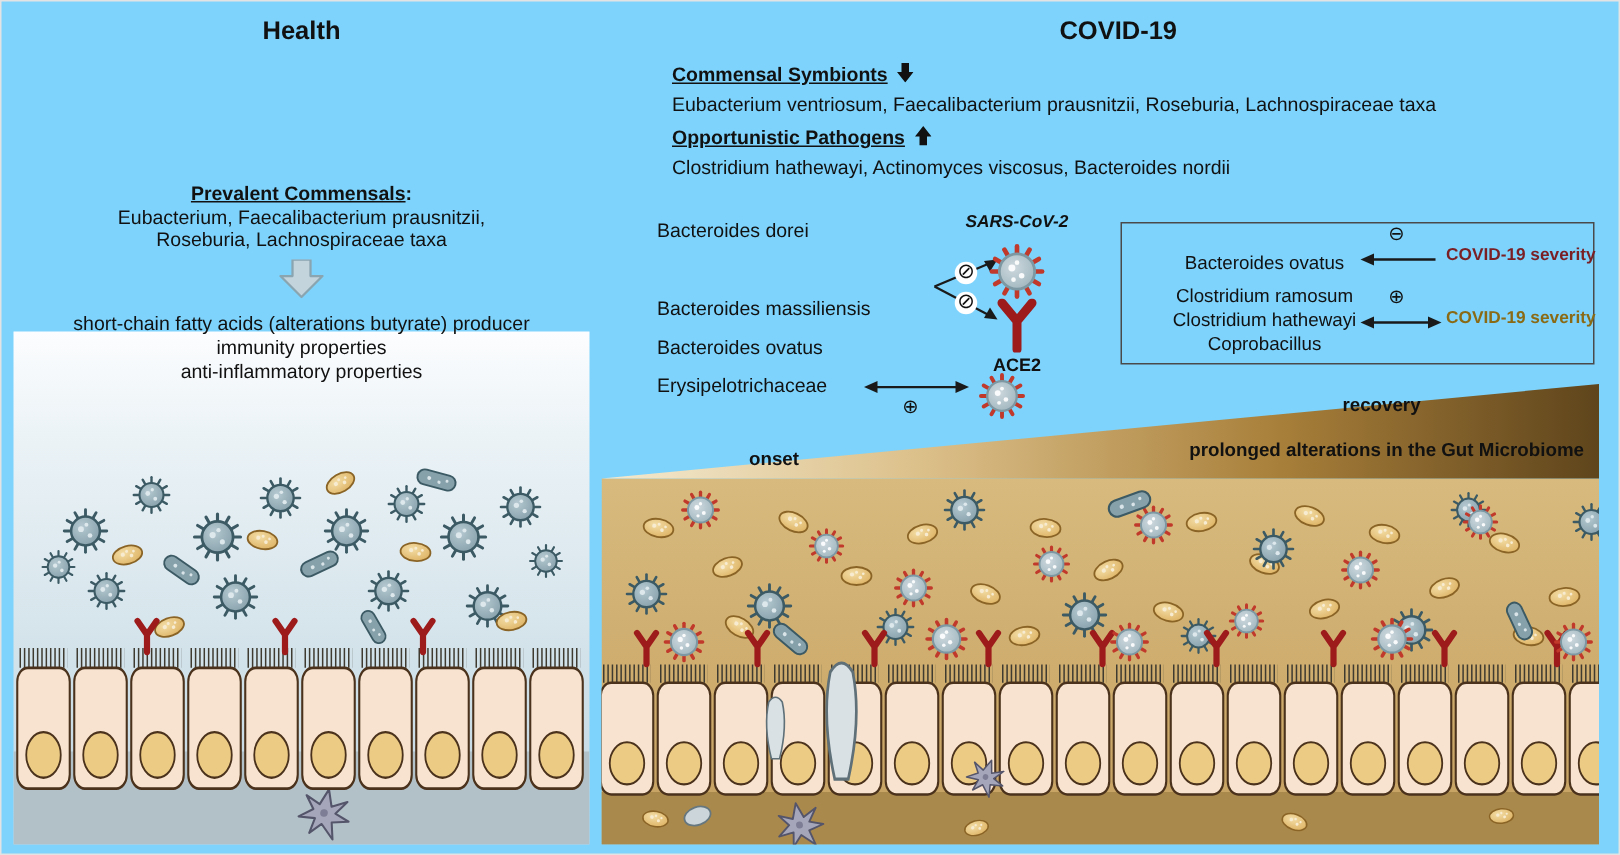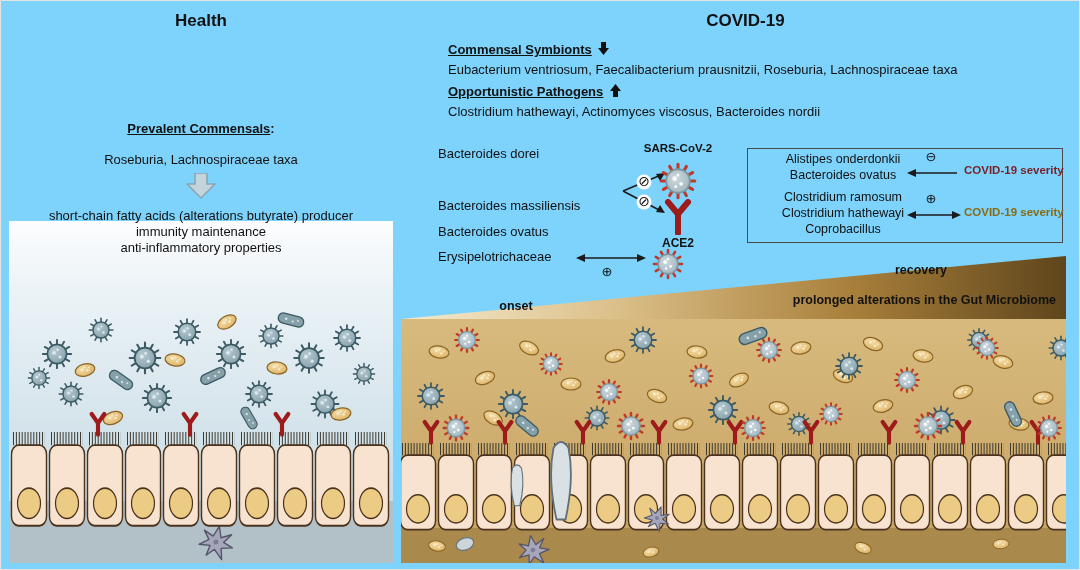--- a/index.html
+++ b/index.html
@@ -130,33 +130,33 @@
       </symbol>
     </defs>
   </svg>
 
   <div class="abs health-bg"></div>
 
   <div class="abs ctr title" style="left:8px;top:10px;width:384px;">Health</div>
 
   <div class="abs ctr" style="left:8px;top:120px;width:384px;line-height:15.5px;">
     <span class="b u">Prevalent Commensals</span><span class="b">:</span><br>
-    <br>
+    <span class="i">Eubacterium, Faecalibacterium prausnitzii,</span><br>
     <span class="i">Roseburia, Lachnospiraceae taxa</span>
   </div>
 
   <div class="abs ctr" style="left:8px;top:172px;width:384px;">
     <svg width="30" height="26" style="display:inline-block">
       <polygon points="9,0 21,0 21,11 29,11 15,25 1,11 9,11" fill="#c3d4dd" stroke="#8aa4b0" stroke-width="1.5" stroke-linejoin="round"></polygon>
     </svg>
   </div>
 
   <div class="abs ctr" style="left:8px;top:207px;width:384px;line-height:16px;">
     <span>short-chain fatty acids (alterations butyrate) producer</span><br>
-    <span>immunity maintenance</span><br>
+    <span>immunity properties</span><br>
     <span>anti-inflammatory properties</span>
   </div>
 
   <svg class="abs" style="left:8px;top:225px;" width="384" height="337" viewBox="0 0 384 337">
     <g>
       <use href="#sym-coccus" transform="translate(48,128) scale(1.2)"></use>
       <use href="#sym-coccus" transform="translate(92,104)"></use>
       <use href="#sym-coccus" transform="translate(136,132) scale(1.3)"></use>
       <use href="#sym-coccus" transform="translate(178,106) scale(1.1)"></use>
       <use href="#sym-coccus" transform="translate(222,128) scale(1.2)"></use>
@@ -229,42 +229,41 @@
       <line x1="24" y1="40" x2="62" y2="60"></line>
     </g>
     <path d="M66,22 L57,23 L61,30 Z" fill="#1a1a1a"></path>
     <path d="M66,62 L57,61 L61,54 Z" fill="#1a1a1a"></path>
     <circle cx="45" cy="31" r="7.5" fill="#ffffff"></circle>
     <circle cx="45" cy="51" r="7.5" fill="#ffffff"></circle>
   </svg>
   <div class="abs ctr sym" style="left:635px;top:174px;width:16px;font-size:14px;">⊘</div>
   <div class="abs ctr sym" style="left:635px;top:194px;width:16px;font-size:14px;">⊘</div>
 
-  <div class="abs ctr b nw" style="left:633px;top:141px;width:88px;font-size:11.5px;">SARS-CoV-2</div>
+  <div class="abs ctr b nw" style="left:633px;top:141px;width:88px;font-size:11.5px;font-style:italic;">SARS-CoV-2</div>
   <svg class="abs" style="left:655px;top:158px;" width="44" height="44">
     <use href="#sym-virus" transform="translate(22,22) scale(1.55)"></use>
   </svg>
   <svg class="abs" style="left:663px;top:198px;" width="28" height="36">
     <path d="M14,34 L14,15 M14,15 L4,3 M14,15 L24,3" fill="none" stroke="#9e1b1b" stroke-width="6" stroke-linecap="round" stroke-linejoin="round"></path>
   </svg>
   <div class="abs ctr b" style="left:657px;top:235px;width:40px;font-size:12px;">ACE2</div>
 
   <div class="abs i nw" style="left:437px;top:248px;">Erysipelotrichaceae</div>
   <svg class="abs" style="left:572px;top:249px;" width="76" height="16">
     <line x1="10" y1="8" x2="66" y2="8" stroke="#1a1a1a" stroke-width="1.5"></line>
     <path d="M3,8 L12,4 L12,12 Z" fill="#1a1a1a"></path>
     <path d="M73,8 L64,4 L64,12 Z" fill="#1a1a1a"></path>
   </svg>
   <div class="abs ctr sym" style="left:598px;top:264px;width:16px;">⊕</div>
   <svg class="abs" style="left:648px;top:244px;" width="38" height="38">
     <use href="#sym-virus" transform="translate(19,19) scale(1.3)"></use>
   </svg>
 
   <div class="abs box" style="left:746px;top:147px;width:314px;height:93px;"></div>
-  <div class="abs ctr i nw" style="left:752px;top:151px;width:180px;font-size:12.5px;">Alistipes onderdonkii</div>
   <div class="abs ctr i nw" style="left:752px;top:167px;width:180px;font-size:12.5px;">Bacteroides ovatus</div>
   <div class="abs ctr sym" style="left:922px;top:149px;width:16px;">⊖</div>
   <svg class="abs" style="left:905px;top:165px;" width="56" height="14">
     <line x1="8" y1="7" x2="51" y2="7" stroke="#1a1a1a" stroke-width="1.6"></line>
     <path d="M1,7 L10,3 L10,11 Z" fill="#1a1a1a"></path>
   </svg>
   <div class="abs sev-neg" style="left:963px;top:163px;">COVID-19 severity</div>
 
   <div class="abs ctr i nw" style="left:752px;top:189px;width:180px;font-size:12.5px;">Clostridium ramosum</div>
   <div class="abs ctr i nw" style="left:752px;top:205px;width:180px;font-size:12.5px;">Clostridium hathewayi</div>

